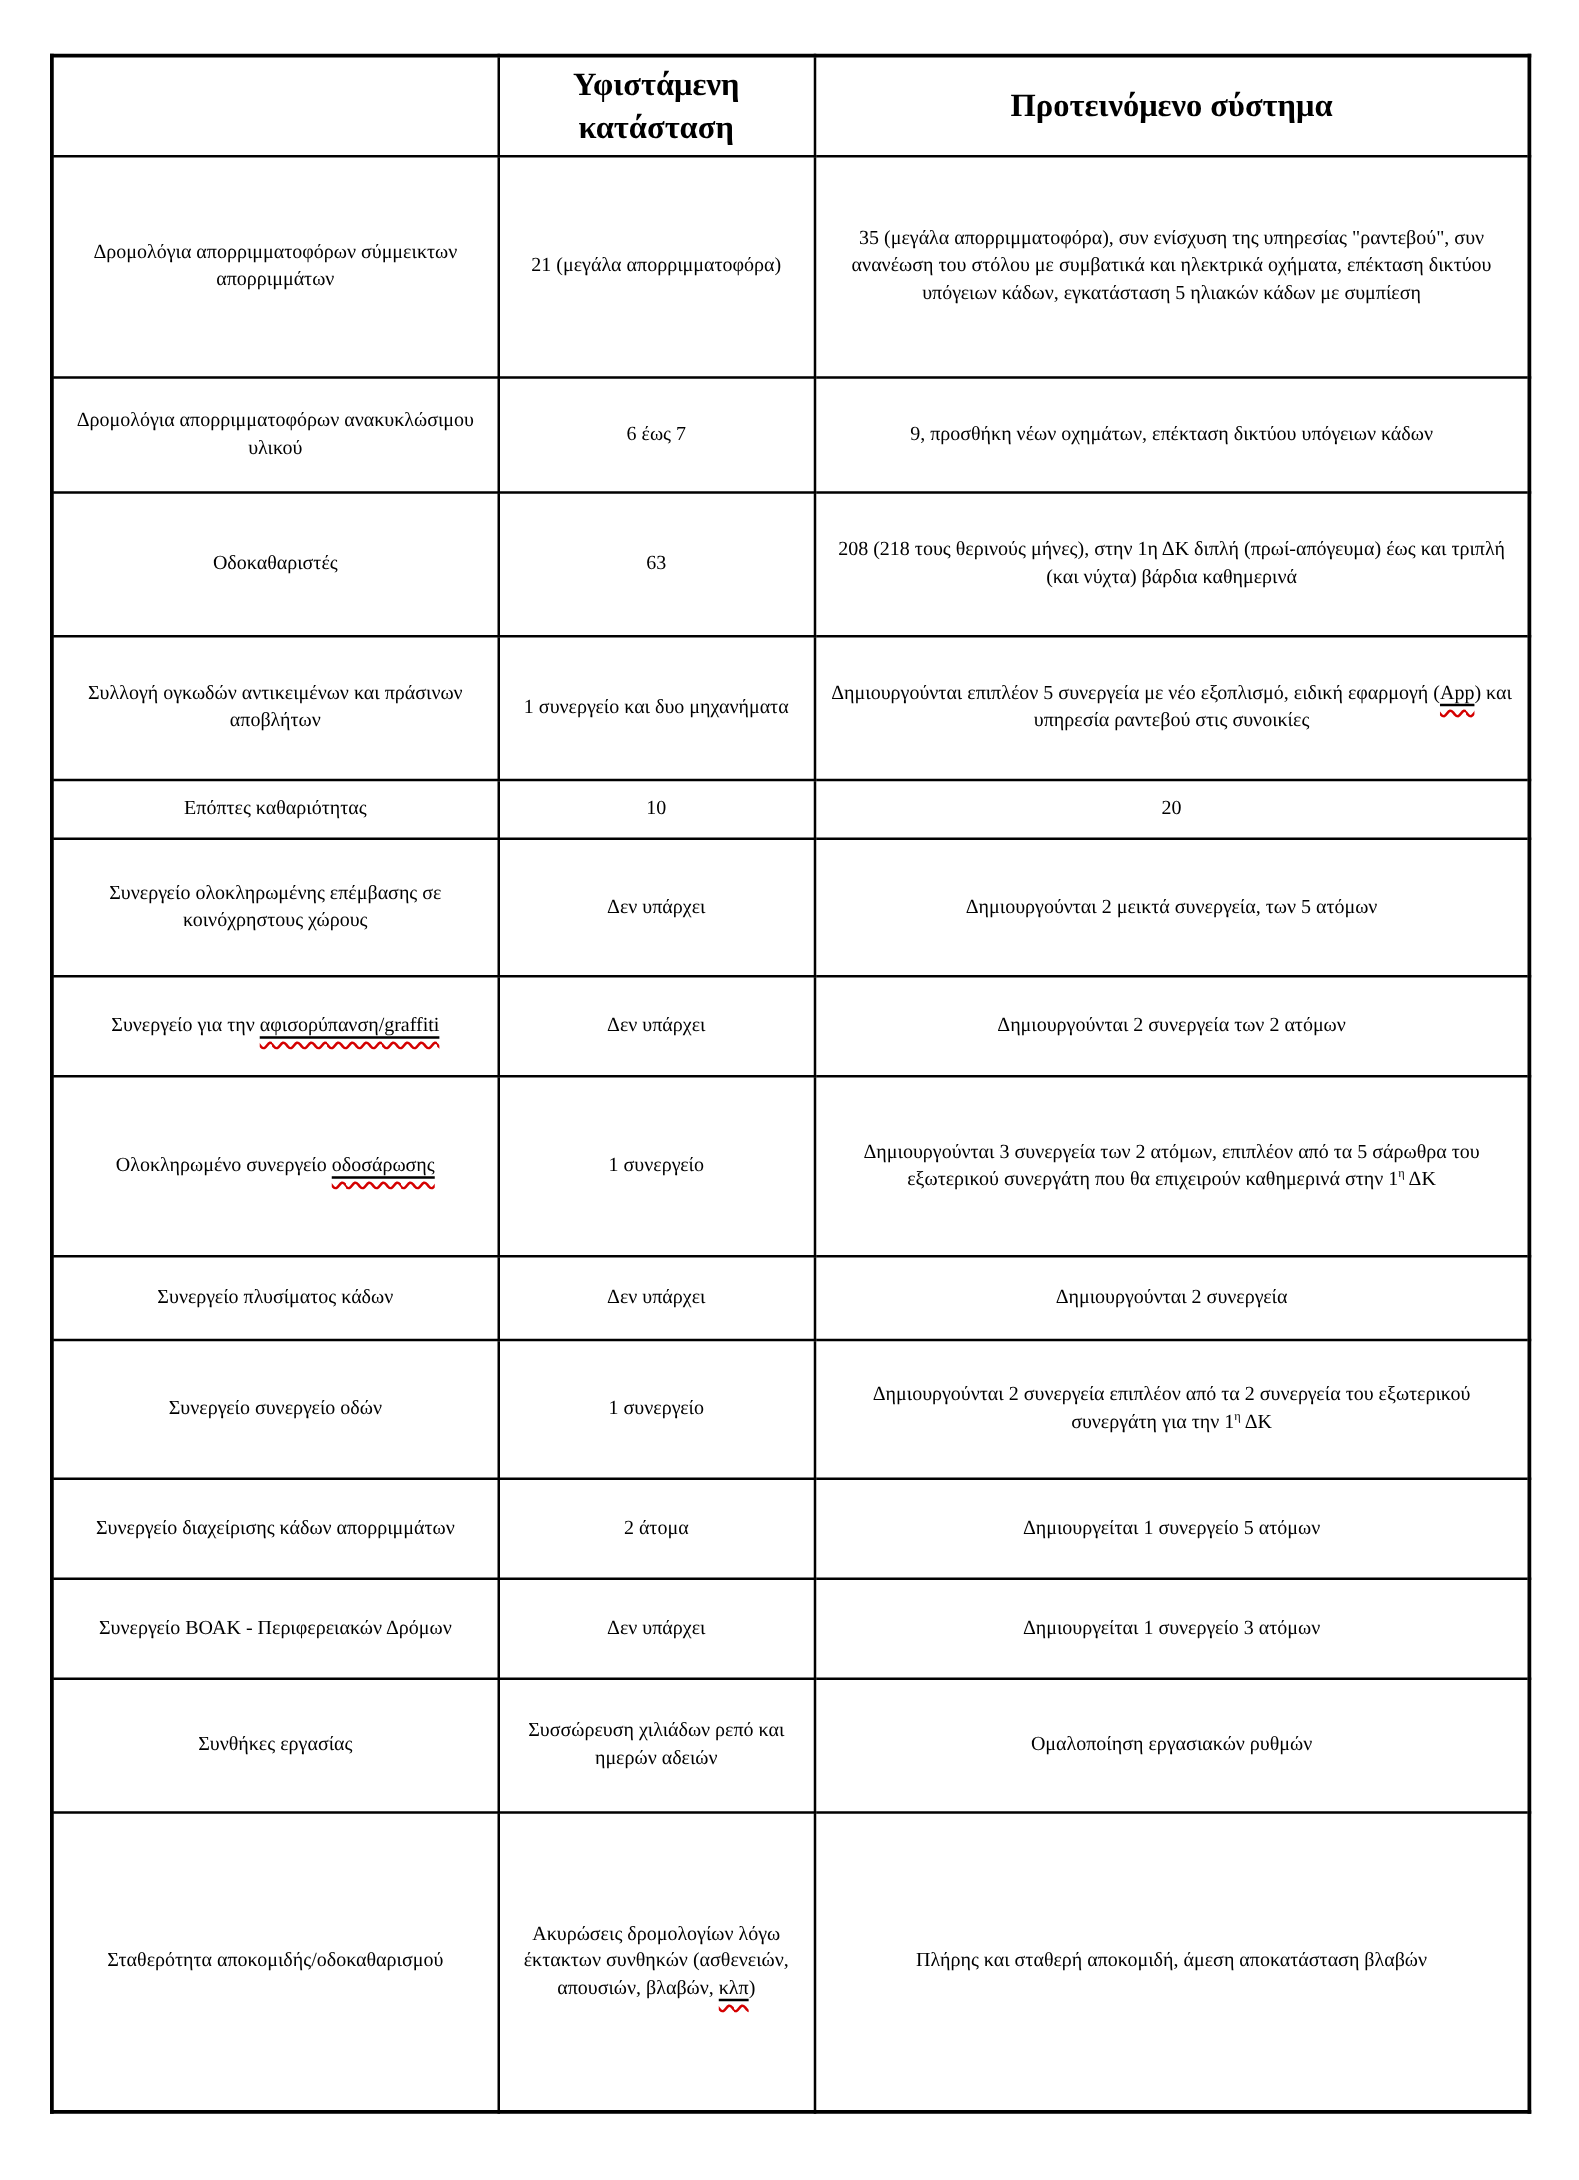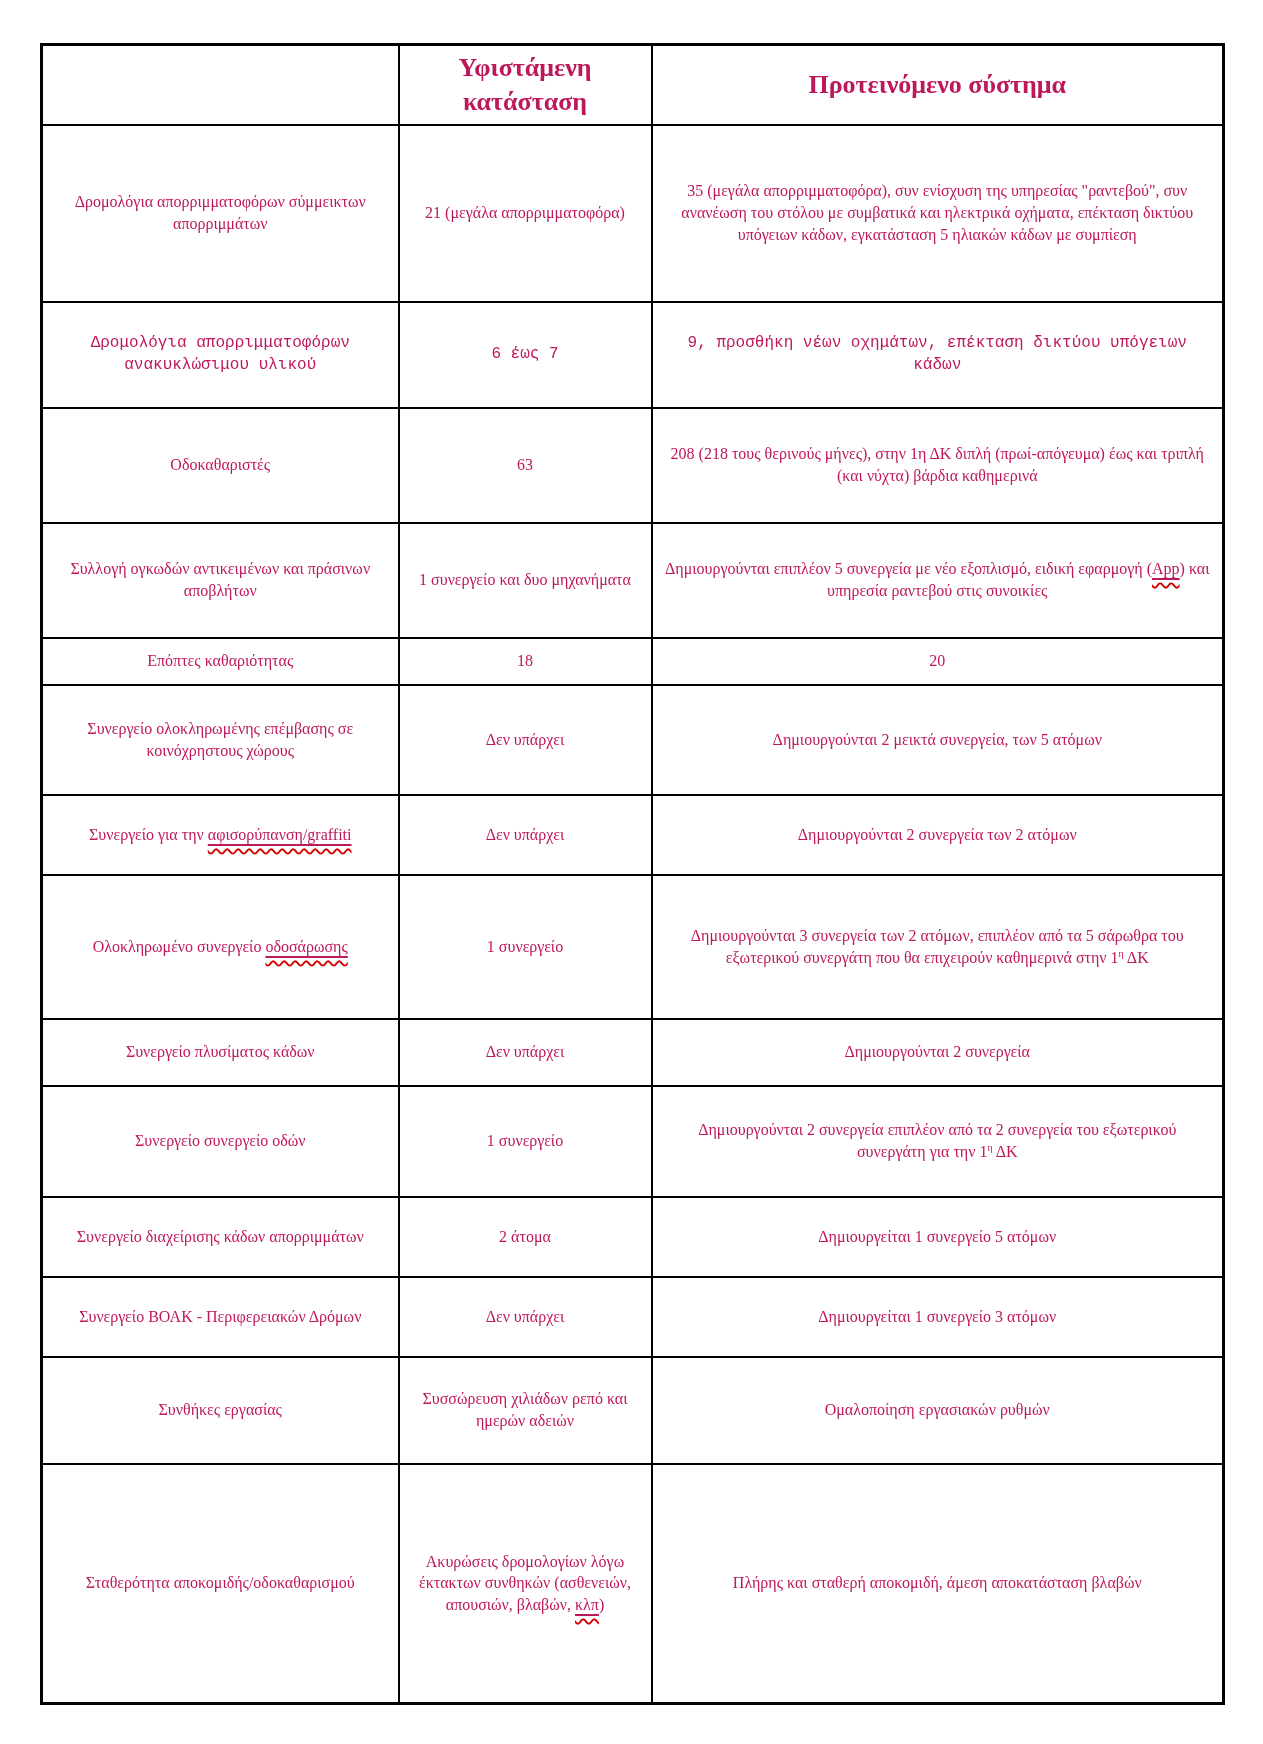--- a/index.html
+++ b/index.html
@@ -6,21 +6,21 @@
     margin: 0;
     padding: 0;
     background: #ffffff;
   }
   .page {
     position: relative;
     width: 1263px;
     height: 1744px;
     background: #ffffff;
     font-family: "Liberation Serif", "DejaVu Serif", serif;
-    color: #be185d;
+    color: #000000;
   }
   table.cmp {
     position: absolute;
     left: 40px;
     top: 43px;
     width: 1182px;
     border-collapse: collapse;
     table-layout: fixed;
     border: 3px solid #000000;
   }
@@ -39,21 +39,21 @@
     font-size: 26px;
     line-height: 1.3;
   }
   
   col.c1 { width: 357px; }
   col.c2 { width: 253px; }
   col.c3 { width: 572px; }
   
   thead tr            { height: 80px;  }
   tbody tr:nth-child(1)  { height: 177px; }
-  tbody tr:nth-child(2)  { height: 106px; font-family: Liberation Mono, monospace; }
+  tbody tr:nth-child(2)  { height: 92px; }
   tbody tr:nth-child(3)  { height: 115px; }
   tbody tr:nth-child(4)  { height: 115px; }
   tbody tr:nth-child(5)  { height: 47px;  }
   tbody tr:nth-child(6)  { height: 110px; }
   tbody tr:nth-child(7)  { height: 80px;  }
   tbody tr:nth-child(8)  { height: 144px; }
   tbody tr:nth-child(9)  { height: 67px;  }
   tbody tr:nth-child(10) { height: 111px; }
   tbody tr:nth-child(11) { height: 80px;  }
   tbody tr:nth-child(12) { height: 80px; margin-top: 40px;  }
@@ -109,21 +109,21 @@
           <td>63</td>
           <td>208 (218 τους θερινούς μήνες), στην 1η ΔΚ διπλή (πρωί-απόγευμα) έως και τριπλή (και νύχτα) βάρδια καθημερινά</td>
         </tr>
         <tr>
           <td>Συλλογή ογκωδών αντικειμένων και πράσινων αποβλήτων</td>
           <td>1 συνεργείο και δυο μηχανήματα</td>
           <td>Δημιουργούνται επιπλέον 5 συνεργεία με νέο εξοπλισμό, ειδική εφαρμογή (<span class="spell"><span class="wavy">App</span></span>) και υπηρεσία ραντεβού στις συνοικίες</td>
         </tr>
         <tr>
           <td>Επόπτες καθαριότητας</td>
-          <td>18</td>
+          <td>10</td>
           <td>20</td>
         </tr>
         <tr>
           <td>Συνεργείο ολοκληρωμένης επέμβασης σε κοινόχρηστους χώρους</td>
           <td>Δεν υπάρχει</td>
           <td>Δημιουργούνται 2 μεικτά συνεργεία, των 5 ατόμων</td>
         </tr>
         <tr>
           <td>Συνεργείο για την <span class="spell"><span class="wavy">αφισορύπανση/graffiti</span></span></td>
           <td>Δεν υπάρχει</td>

